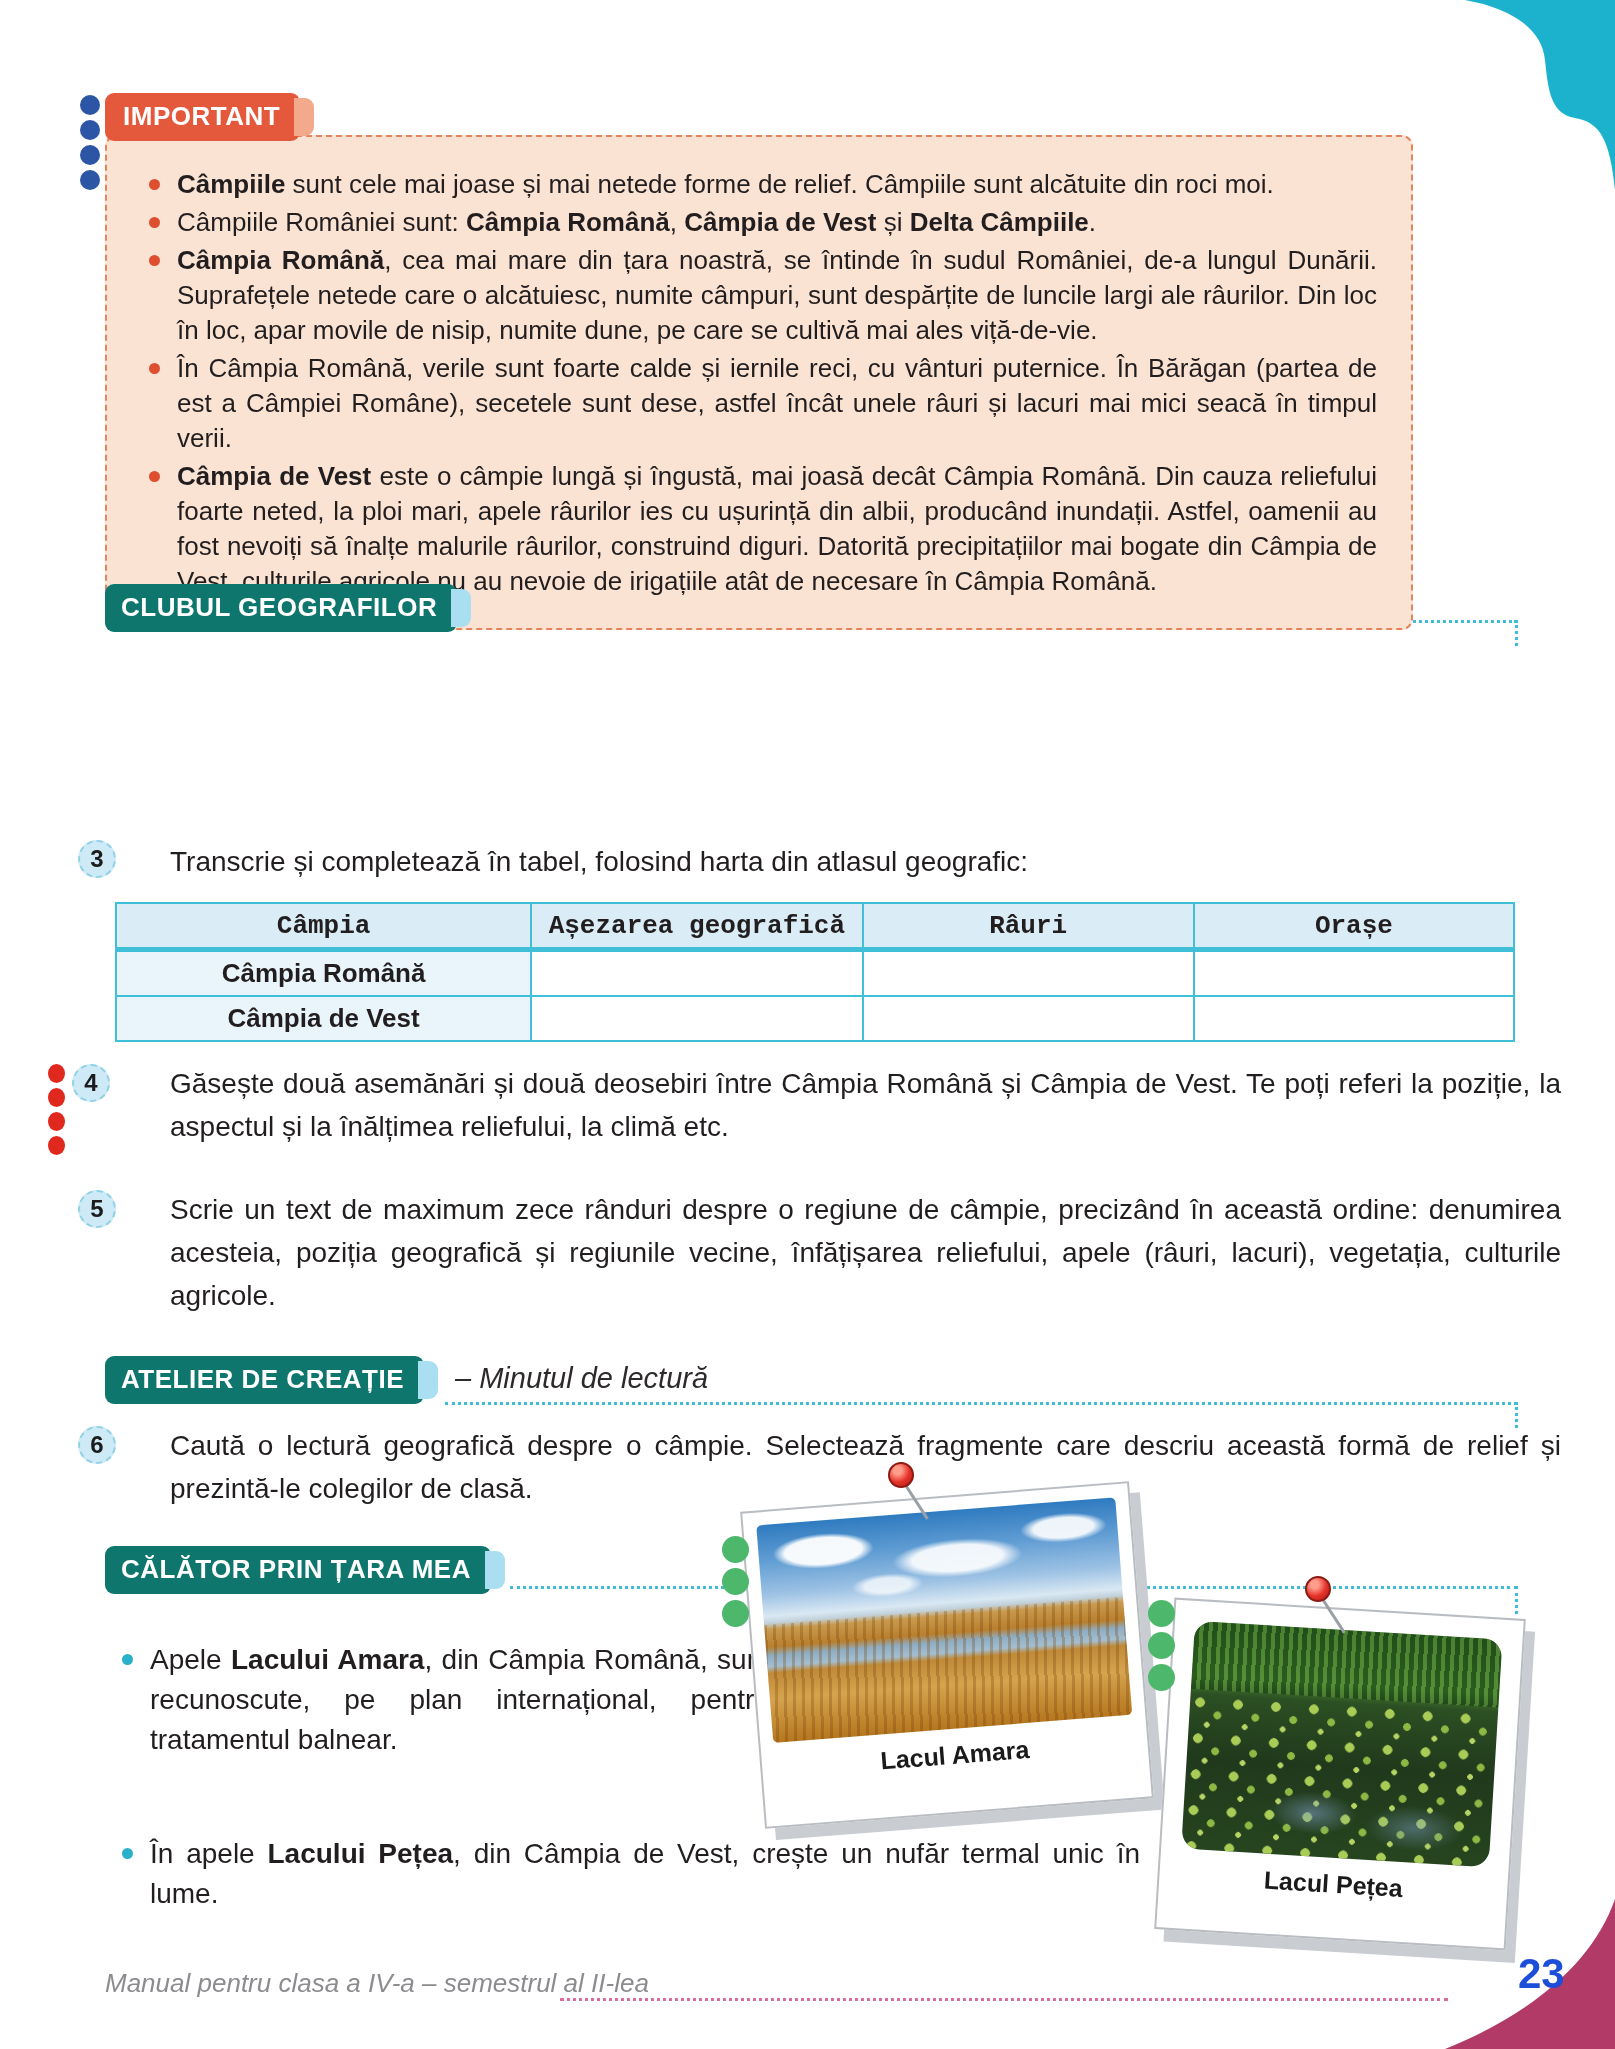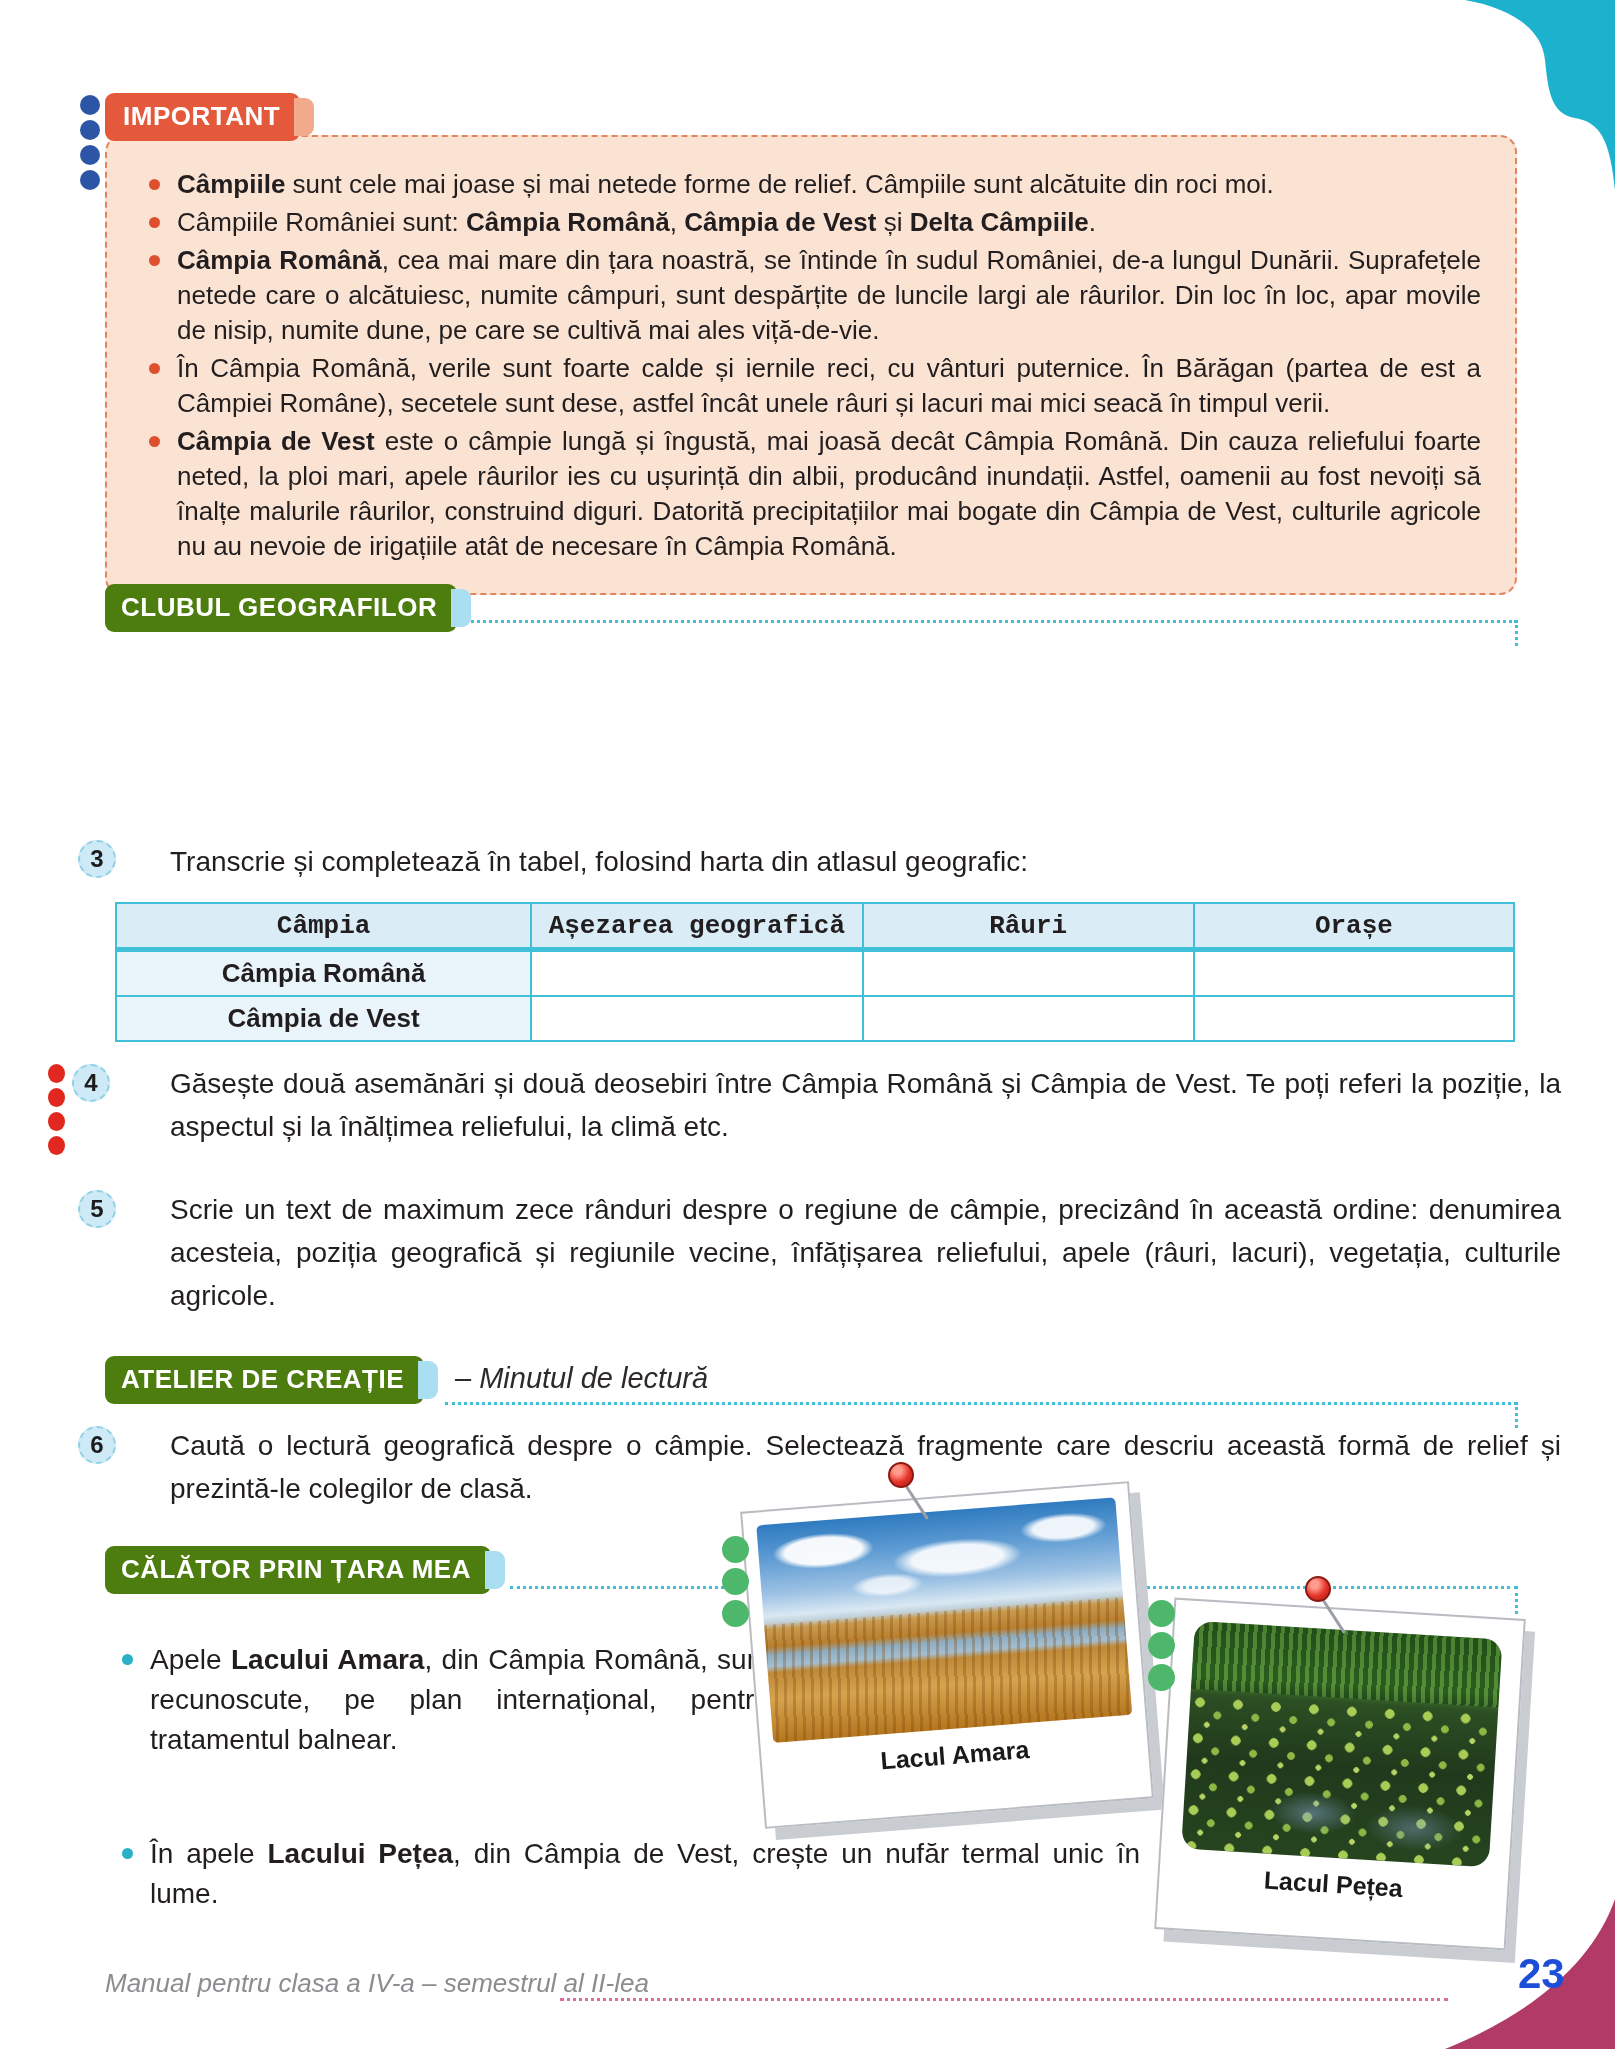--- a/index.html
+++ b/index.html
@@ -18,30 +18,30 @@
   #red-dots .dot{width:17px;height:19px;background:#e0281e;}
   .green-dots .dot{width:27px;height:27px;background:#4db86b;}
 
   
   .badge{position:absolute;z-index:3;font-weight:bold;font-size:26px;letter-spacing:.5px;
          color:#fff;padding:8px 20px 9px 18px;border-radius:9px;white-space:nowrap;}
   .badge::after{content:"";position:absolute;right:-14px;top:5px;bottom:5px;width:20px;
          border-radius:0 9px 9px 0;z-index:-1;}
   .badge-orange{background:#e4593b;}
   .badge-orange::after{background:#f2a98c;}
-  .badge-cyan{background:#4d7c0f;padding-left:16px;}
+  .badge-cyan{background:#0f766e;padding-left:16px;}
   .badge-cyan::after{background:#a9dff0;}
 
   
   .dotline{position:absolute;border-top:3px dotted #3dbdd6;z-index:1;}
   .dotline-v{position:absolute;border-left:3px dotted #3dbdd6;z-index:1;}
 
   
-  #important-box{position:absolute;left:105px;top:135px;width:1412px;box-sizing:border-box;
-      background:#fbe3d3;border:2px dashed #e4845e;border-radius:17px;
+  #important-box{position:absolute;left:105px;top:135px;width:1308px;box-sizing:border-box;
+      background:#fbe3d3;border:2px dashed #e4845e;border-radius:11px;
       padding:30px 34px 26px 30px;z-index:2;}
   #important-box ul{margin:0;padding:0;list-style:none;font-size:26px;line-height:35px;}
   #important-box li{position:relative;padding-left:40px;margin-bottom:3px;text-align:justify;}
   #important-box li::before{content:"";position:absolute;left:12px;top:12px;width:11px;height:11px;
       border-radius:50%;background:#dd4f2e;}
 
   
   .num-badge{position:absolute;width:38px;height:38px;border-radius:50%;background:#cdeaf6;
       border:2px dashed #8fd2e6;box-sizing:border-box;display:flex;align-items:center;
       justify-content:center;font-weight:bold;font-size:24px;color:#1c1c1c;z-index:2;}

